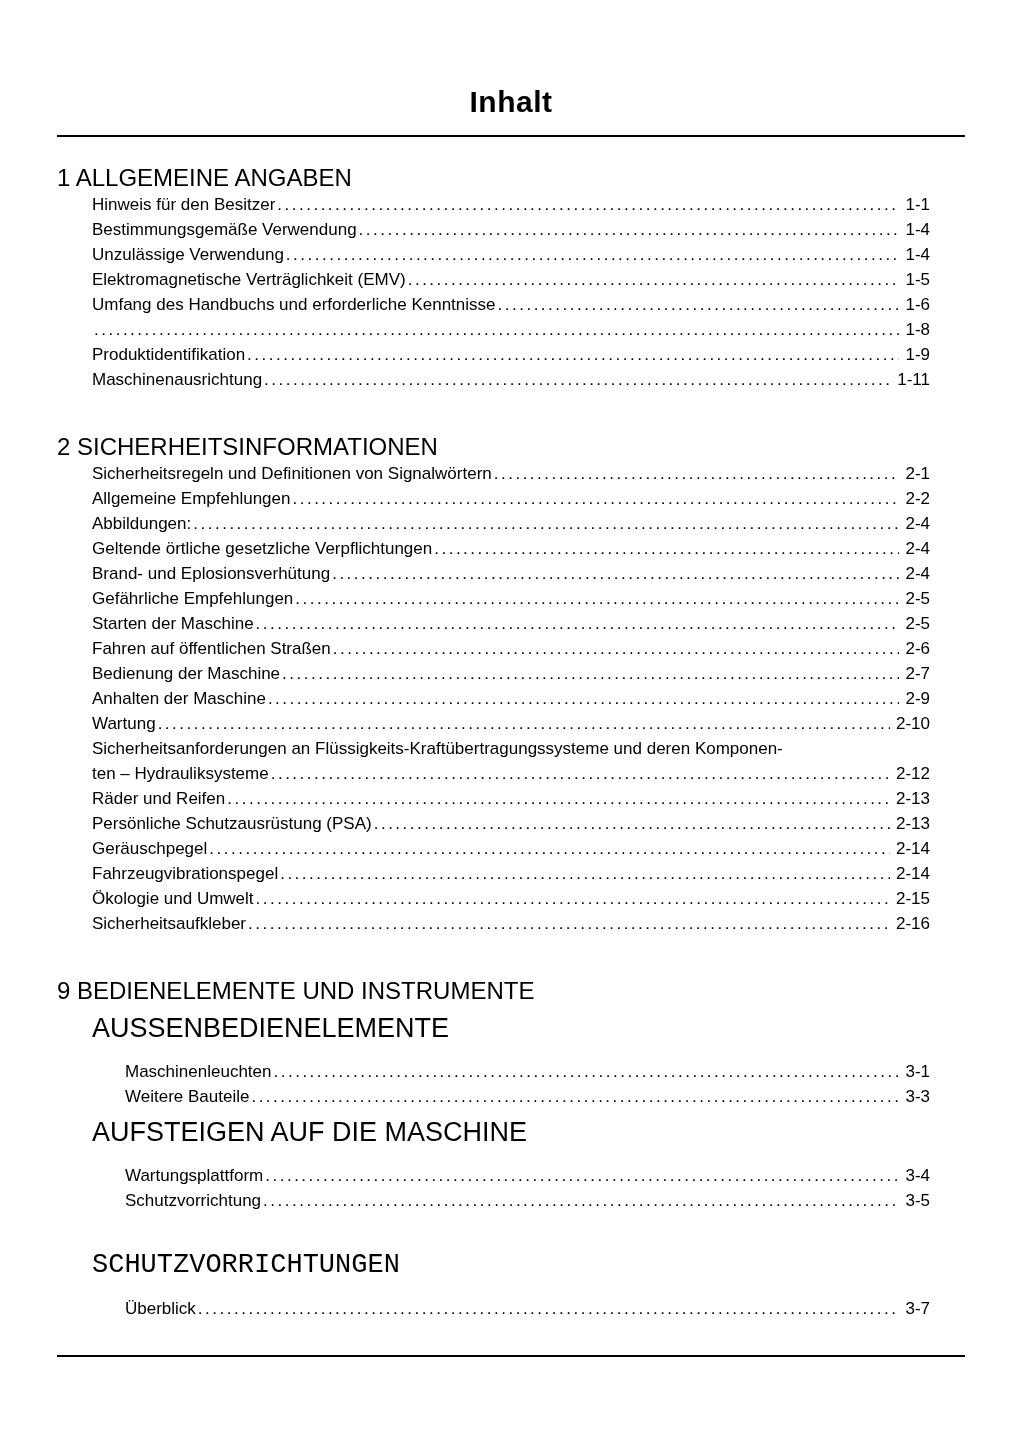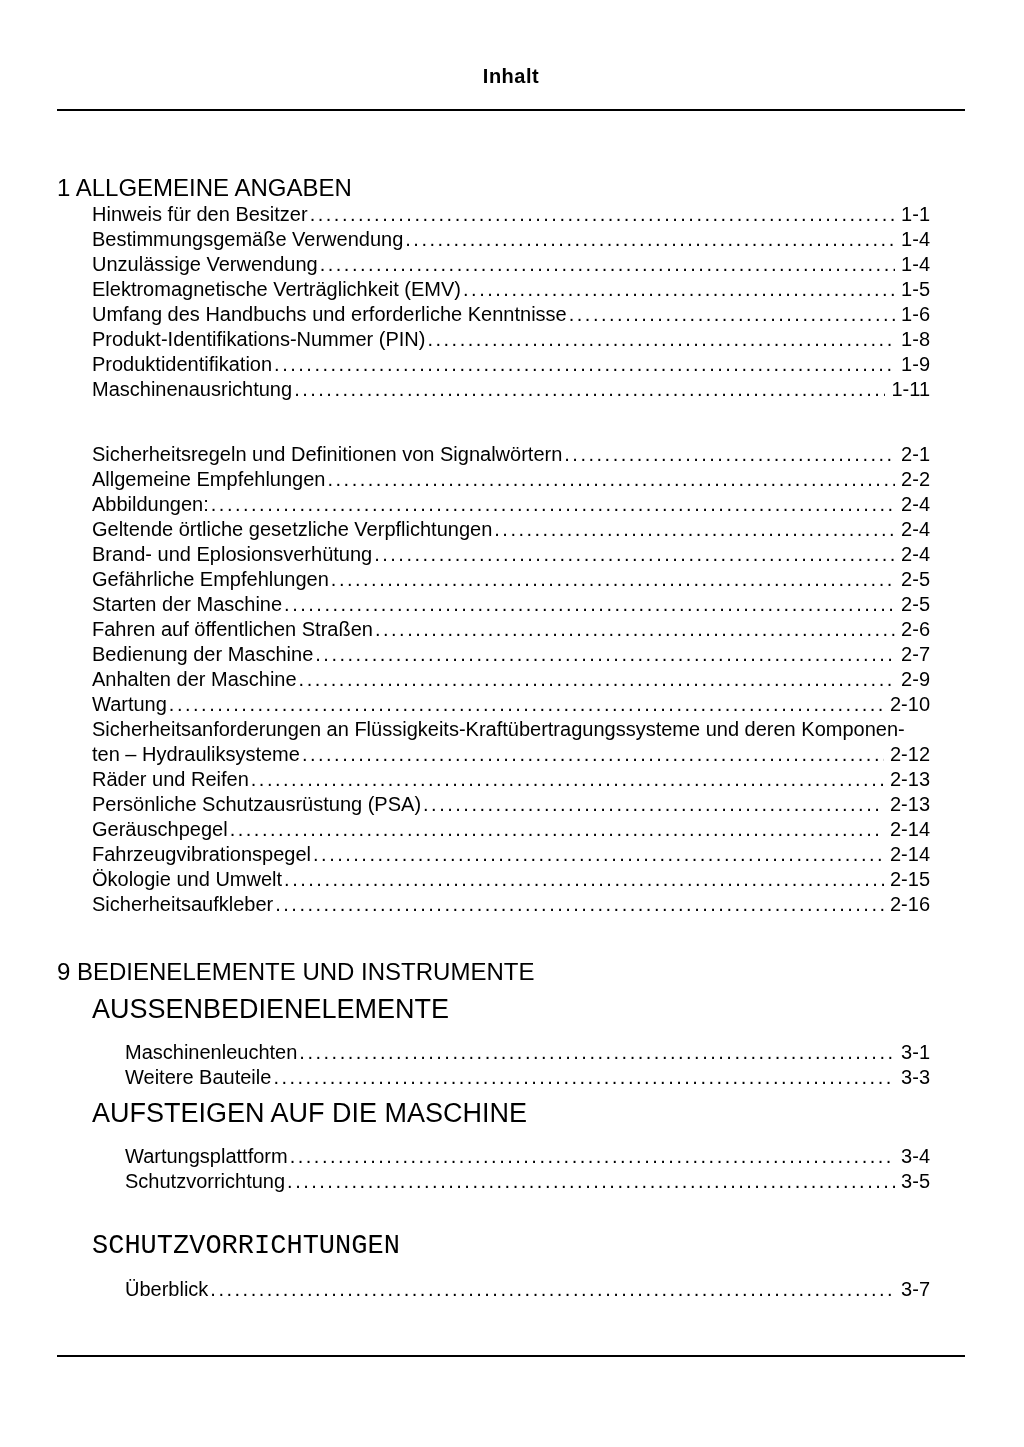--- a/index.html
+++ b/index.html
@@ -11,22 +11,22 @@
     font-family: "Liberation Sans", sans-serif;
     color: #000000;
     overflow: hidden;
   }
   .doc-page {
     position: absolute;
     inset: 0;
     padding: 0 59px 0 57px;
   }
   .doc-title {
-    padding-top: 60px;
-    font-size: 20px;
+    padding-top: 86px;
+    font-size: 30px;
     line-height: 32px;
     font-weight: bold;
     text-align: center;
     letter-spacing: 0.5px;
   }
   .rule {
     height: 2px;
     background: #000000;
     border: 0;
   }
@@ -36,37 +36,37 @@
     left: 57px;
     right: 59px;
     top: 1355px;
   }
   .section-heading {
     font-size: 24px;
     line-height: 29px;
     font-weight: normal;
   }
   .toc-section { margin-top: 40px; }
-  #toc > section:first-child { margin-top: 62px; }
+  #toc > section:first-child { margin-top: 26px; }
   .entries {
     margin-left: 35px;
     padding-right: 35px;
   }
   .subsection-heading {
     margin-left: 35px;
     margin-top: 9px;
     font-size: 27px;
     line-height: 29px;
   }
   .subsection-heading.spaced { margin-top: 38px; font-family: Liberation Mono, monospace; }
   .subsection-heading + .entries { margin-left: 68px; margin-top: 16px; }
   .toc-entry {
     display: flex;
     align-items: flex-end;
-    font-size: 20px;
+    font-size: 17px;
     line-height: 25px;
   }
   .toc-entry .label {
     flex: 0 0 auto;
     white-space: nowrap;
   }
   .toc-entry .dots {
     flex: 1 1 auto;
     overflow: hidden;
     white-space: nowrap;
@@ -111,37 +111,37 @@
             <span class="label">Elektromagnetische Verträglichkeit (EMV)</span>
             <span class="dots"></span>
             <span class="page-num">1-5</span>
           </div>
           <div class="toc-entry">
             <span class="label">Umfang des Handbuchs und erforderliche Kenntnisse</span>
             <span class="dots"></span>
             <span class="page-num">1-6</span>
           </div>
           <div class="toc-entry">
-            <span class="label">Produkt-Identifikations-Nummer (PIN)</span>
             <span class="dots"></span>
             <span class="page-num">1-8</span>
           </div>
           <div class="toc-entry">
             <span class="label">Produktidentifikation</span>
             <span class="dots"></span>
             <span class="page-num">1-9</span>
           </div>
           <div class="toc-entry">
             <span class="label">Maschinenausrichtung</span>
             <span class="dots"></span>
             <span class="page-num">1-11</span>
           </div>
         </div>
       </section>
       <section class="toc-section">
+        <div class="section-heading">2 SICHERHEITSINFORMATIONEN</div>
         <div class="entries">
           <div class="toc-entry">
             <span class="label">Sicherheitsregeln und Definitionen von Signalwörtern</span>
             <span class="dots"></span>
             <span class="page-num">2-1</span>
           </div>
           <div class="toc-entry">
             <span class="label">Allgemeine Empfehlungen</span>
             <span class="dots"></span>
             <span class="page-num">2-2</span>

